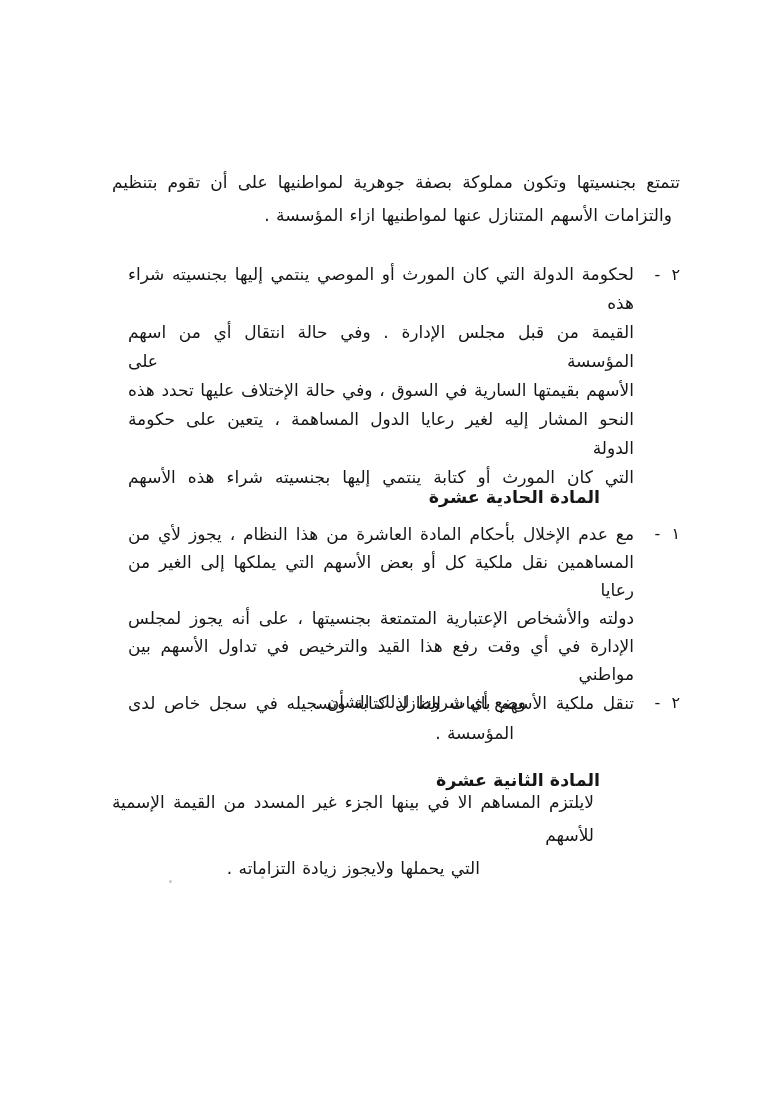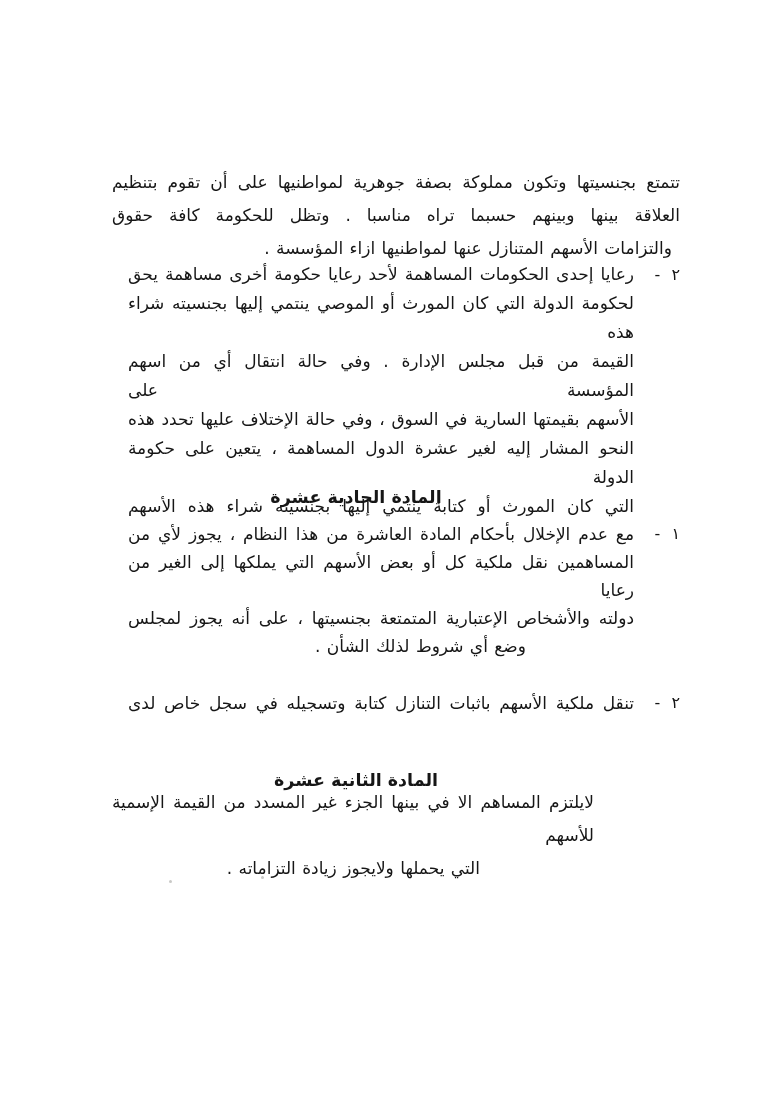--- a/index.html
+++ b/index.html
@@ -43,21 +43,21 @@
     font-size:16px;
     line-height:var(--lh,30px);
     text-align:right;
     word-spacing:6px;
     white-space:nowrap;
   }
   .itext { flex:1; padding-left:16px; min-width:0; }
   .heading {
     position:absolute;
     right:180px; left:112px;
-    text-align:center;
+    text-align:right;
     font-weight:bold;
     font-size:17.5px;
     line-height:22px;
     direction:rtl;
   }
   .pagenum {
     position:absolute;
     top:953px; right:116px; left:112px;
     padding-right:34px;
     text-align:center;
@@ -72,57 +72,57 @@
     background:#c9c9c6;
   }
 </style>
 </head>
 <body>
 
 <div class="page">
 
   <div class="block lh33" style="top:166px;">
     <div class="line">تتمتع بجنسيتها وتكون مملوكة بصفة جوهرية لمواطنيها على أن تقوم بتنظيم</div>
-    <div class="line">العلاقة بينها وبينهم حسبما تراه مناسبا . وتظل للحكومة كافة حقوق</div>
     <div class="line rag pr8">والتزامات الأسهم المتنازل عنها لمواطنيها ازاء المؤسسة .</div>
   </div>
 
   <div class="block lh29" style="top:260px;">
     <div class="item">
       <div class="marker">٢ -</div>
       <div class="itext">
-        <div class="line">رعايا إحدى الحكومات المساهمة لأحد رعايا حكومة أخرى مساهمة يحق</div>
         <div class="line">لحكومة الدولة التي كان المورث أو الموصي ينتمي إليها بجنسيته شراء هذه</div>
         <div class="line">القيمة من قبل مجلس الإدارة . وفي حالة انتقال أي من اسهم المؤسسة على</div>
         <div class="line">الأسهم بقيمتها السارية في السوق ، وفي حالة الإختلاف عليها تحدد هذه</div>
-        <div class="line">النحو المشار إليه لغير عشرة الدول المساهمة ، يتعين على حكومة الدولة</div>
+        <div class="line">النحو المشار إليه لغير رعايا الدول المساهمة ، يتعين على حكومة الدولة</div>
         <div class="line">التي كان المورث أو كتابة ينتمي إليها بجنسيته شراء هذه الأسهم</div>
       </div>
     </div>
   </div>
 
   <div class="heading" style="top:486px;">المادة الحادية عشرة</div>
 
   <div class="block lh28" style="top:520px;">
     <div class="item">
       <div class="marker">١ -</div>
       <div class="itext">
         <div class="line">مع عدم الإخلال بأحكام المادة العاشرة من هذا النظام ، يجوز لأي من</div>
         <div class="line">المساهمين نقل ملكية كل أو بعض الأسهم التي يملكها إلى الغير من رعايا</div>
         <div class="line">دولته والأشخاص الإعتبارية المتمتعة بجنسيتها ، على أنه يجوز لمجلس</div>
+        <div class="line">الإدارة في أي وقت رفع هذا القيد والترخيص في تداول الأسهم بين مواطني</div>
         <div class="line rag pr108">وضع أي شروط لذلك الشأن .</div>
       </div>
     </div>
   </div>
 
   <div class="block lh30" style="top:688px;">
     <div class="item">
       <div class="marker">٢ -</div>
       <div class="itext">
         <div class="line">تنقل ملكية الأسهم باثبات التنازل كتابة وتسجيله في سجل خاص لدى</div>
+        <div class="line rag pr120">المؤسسة .</div>
       </div>
     </div>
   </div>
 
   <div class="heading" style="top:769px;">المادة الثانية عشرة</div>
 
   <div class="block lh33" style="top:786px;">
     <div class="line pr86">لايلتزم المساهم الا في بينها الجزء غير المسدد من القيمة الإسمية للأسهم</div>
     <div class="line rag pr200">التي يحملها ولايجوز زيادة التزاماته .</div>
   </div>

